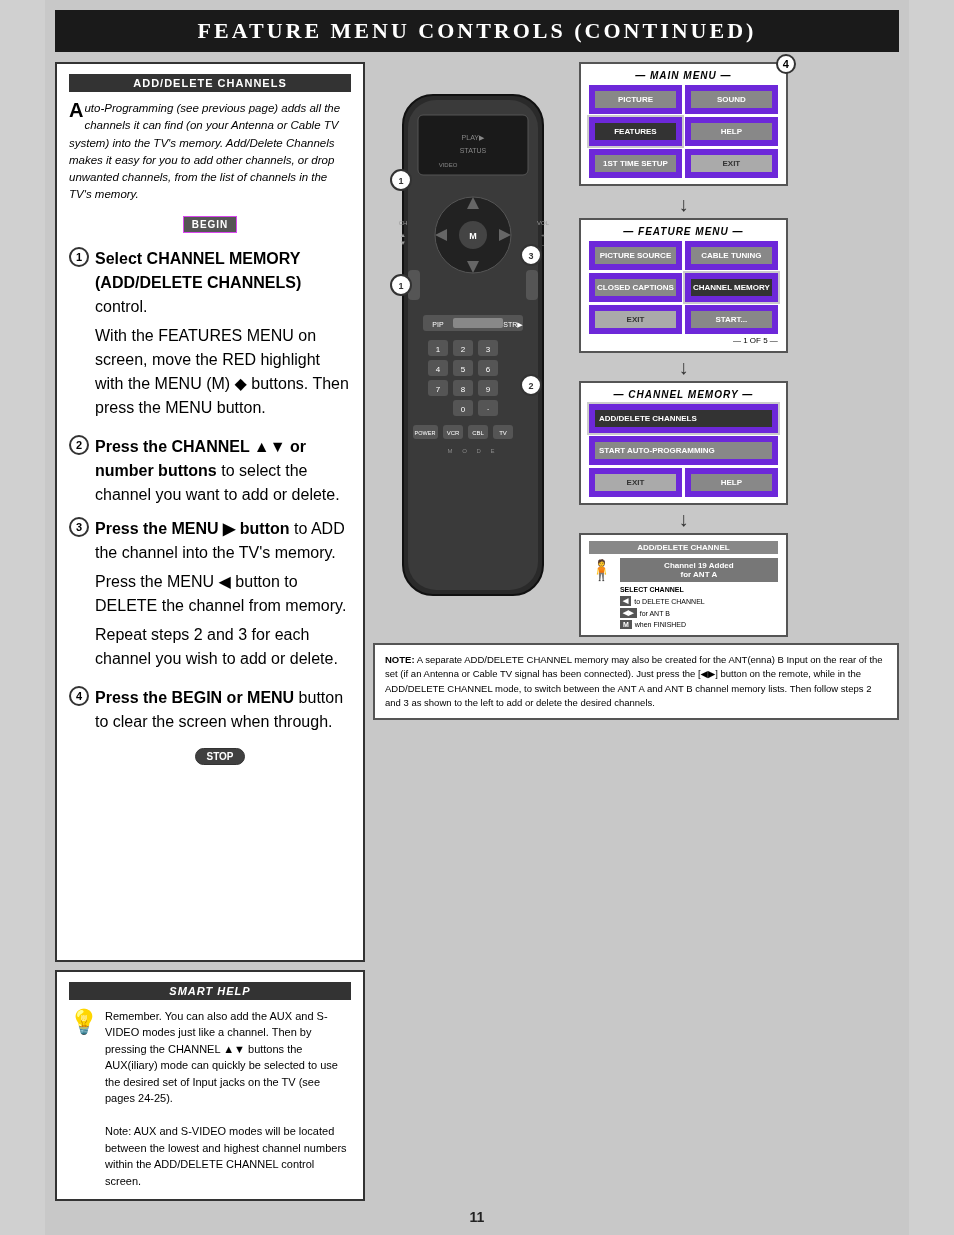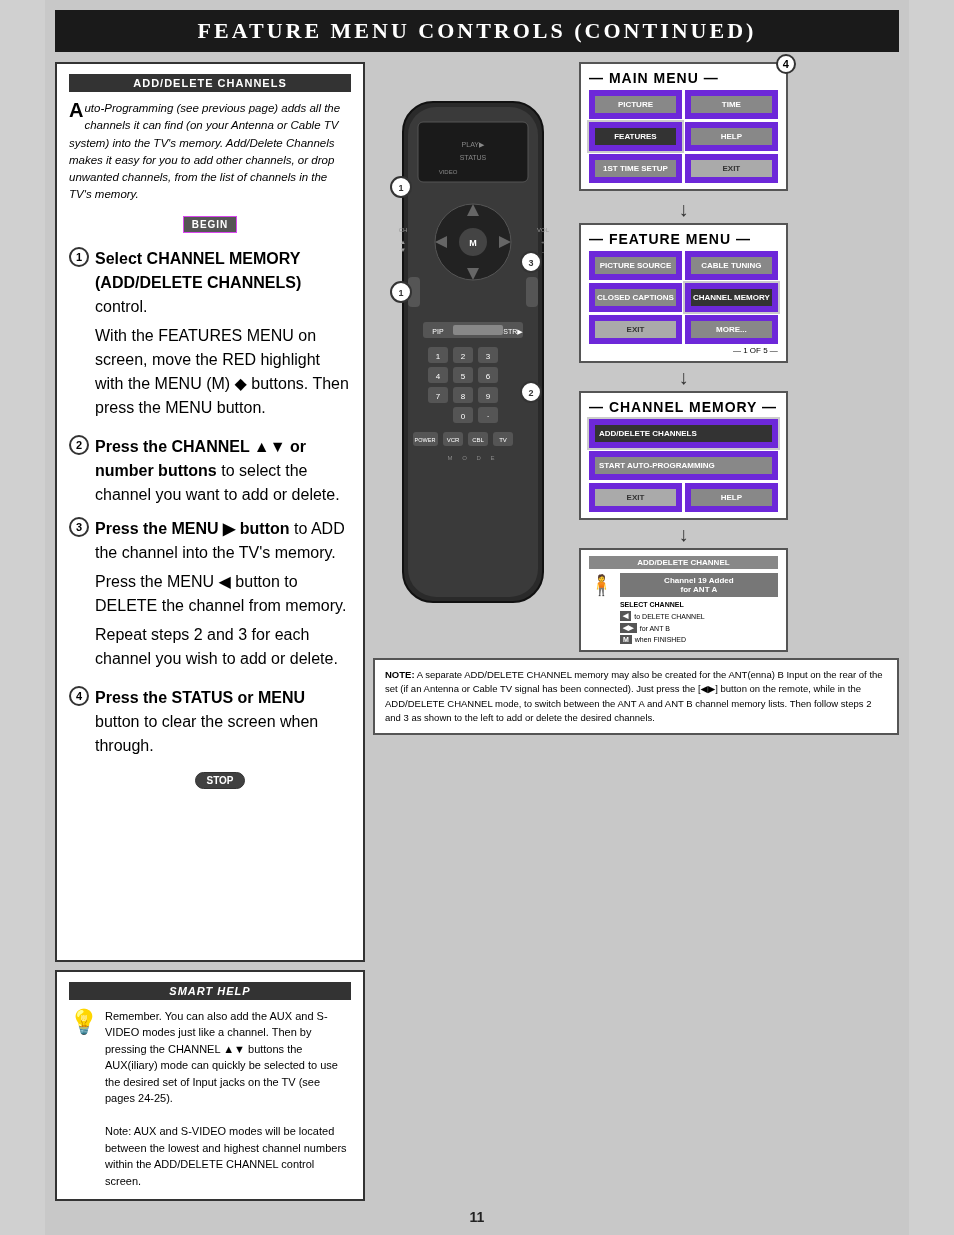--- a/index.html
+++ b/index.html
@@ -171,25 +171,26 @@
       position: relative;
     }
     
     .screen-box {
       background: white;
       border: 2px solid #555;
       padding: 6px 8px;
       min-width: 180px;
     }
     .screen-label {
-      font-size: 14px;
-      text-align: left;
+      font-size: 10px;
+      text-align: center;
       margin-bottom: 4px;
       font-weight: bold;
       letter-spacing: 1px;
+      font-style: italic;
     }
     .menu-grid {
       display: grid;
       grid-template-columns: 1fr 1fr;
       gap: 3px;
     }
     .menu-btn {
       background: #888;
       color: white;
       font-size: 8px;
@@ -304,21 +305,21 @@
             <b>Press the MENU ▶ button</b> to ADD the channel into the TV's memory.
             <p></p>
             <p>Press the MENU ◀ button to DELETE the channel from memory.</p>
             <p>Repeat steps 2 and 3 for each channel you wish to add or delete.</p>
           </div>
         </div>
 
         <div class="step">
           <span class="step-num">4</span>
           <div class="step-content">
-            <b>Press the STATUS or MENU</b> button to clear the screen when through.
+            <b>Press the BEGIN or MENU</b> button to clear the screen when through.
           </div>
         </div>
 
         <div style="text-align:center; margin-top:4px;">
           <span class="stop-badge">STOP</span>
         </div>
       </div>
 
       <div class="smart-help-box">
         <div class="section-title">Smart Help</div>
@@ -426,42 +427,42 @@
           </svg>
         </div>
 
         <div class="screens-column">
 
           <div style="position:relative; margin-bottom:4px;">
             <div class="screen-box">
               <div class="screen-label">— MAIN MENU —</div>
               <div class="menu-grid">
                 <div class="menu-btn">PICTURE</div>
-                <div class="menu-btn">TIME</div>
+                <div class="menu-btn">SOUND</div>
                 <div class="menu-btn highlight">FEATURES</div>
                 <div class="menu-btn">HELP</div>
                 <div class="menu-btn">1ST TIME SETUP</div>
                 <div class="menu-btn exit-btn">EXIT</div>
               </div>
             </div>
 
             <div style="position:absolute; top:-8px; right:-8px; width:20px; height:20px; border-radius:50%; border:2px solid #333; background:white; display:flex; align-items:center; justify-content:center; font-size:11px; font-weight:bold;">4</div>
           </div>
 
           <div class="arrow-down">↓</div>
 
           <div class="feature-screen">
             <div class="screen-label">— FEATURE MENU —</div>
             <div class="menu-grid">
               <div class="menu-btn">PICTURE SOURCE</div>
               <div class="menu-btn">CABLE TUNING</div>
               <div class="menu-btn">CLOSED CAPTIONS</div>
               <div class="menu-btn highlight">CHANNEL MEMORY</div>
               <div class="menu-btn exit-btn">EXIT</div>
-              <div class="menu-btn">MORE...</div>
+              <div class="menu-btn">START...</div>
             </div>
             <div style="font-size:8px; text-align:right; margin-top:2px;">— 1 OF 5 —</div>
           </div>
 
           <div class="arrow-down">↓</div>
 
           <div class="channel-memory-screen">
             <div class="screen-label">— CHANNEL MEMORY —</div>
             <div style="display:flex; flex-direction:column; gap:3px;">
               <div class="menu-btn highlight" style="text-align:left; padding:4px;">ADD/DELETE CHANNELS</div>

